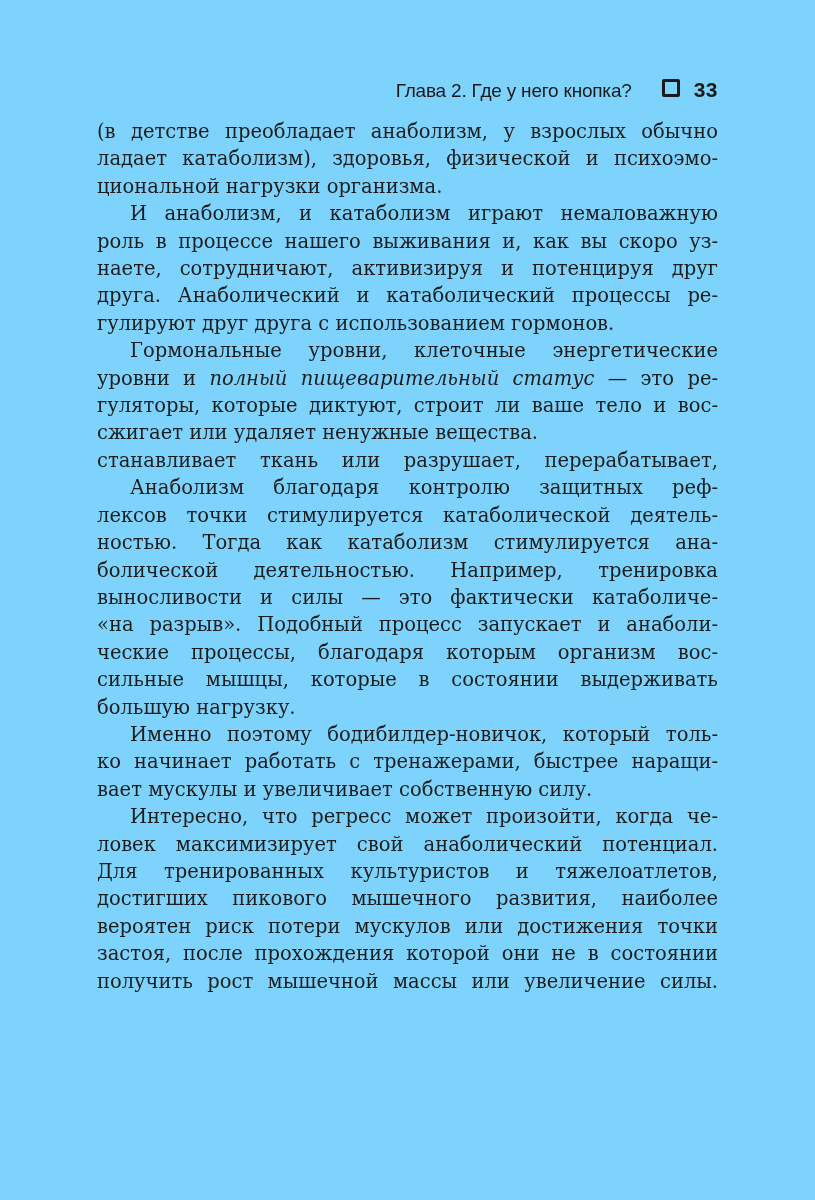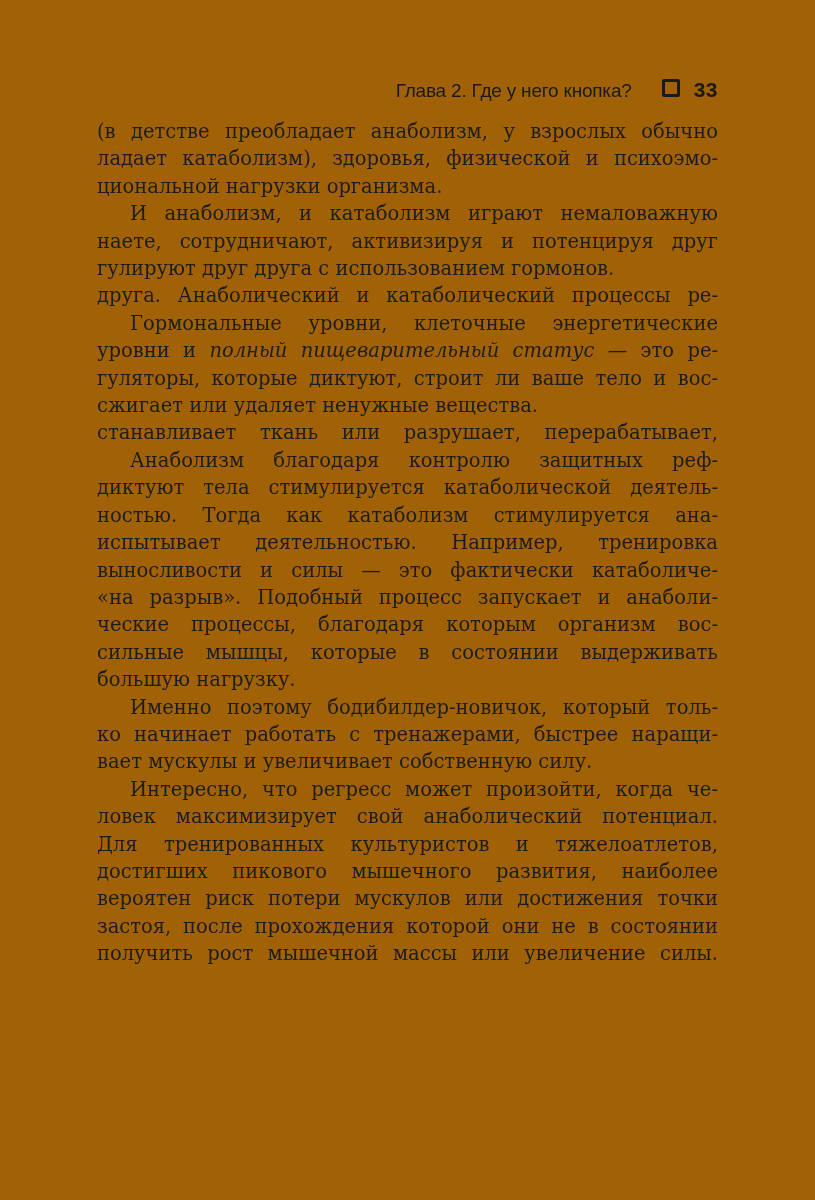--- a/index.html
+++ b/index.html
@@ -5,21 +5,21 @@
   html, body {
     margin: 0;
     padding: 0;
     background: #e8e8e8;
   }
   .page {
     position: relative;
     width: 815px;
     height: 1200px;
     margin: 0 auto;
-    background: #a16207;
+    background: #7dd3fc;
     overflow: hidden;
   }
   
   .header {
     position: absolute;
     top: 78px;
     left: 97px;
     width: 621px;
     display: flex;
     justify-content: flex-end;
@@ -83,36 +83,37 @@
   </div>
 
   <div class="body-text">
       <div class="para">
         <div class="line"><span>(в детстве преобладает анаболизм, у взрослых обычно</span></div>
         <div class="line"><span>ладает катаболизм), здоровья, физической и психоэмо-</span></div>
         <div class="line last"><span>циональной нагрузки организма.</span></div>
       </div>
       <div class="para indent">
         <div class="line"><span>И анаболизм, и катаболизм играют немаловажную</span></div>
+        <div class="line"><span>роль в процессе нашего выживания и, как вы скоро уз-</span></div>
         <div class="line"><span>наете, сотрудничают, активизируя и потенцируя друг</span></div>
+        <div class="line"><span>друга. Анаболический и катаболический процессы ре-</span></div>
         <div class="line last"><span>гулируют друг друга с использованием гормонов.</span></div>
-        <div class="line"><span>друга. Анаболический и катаболический процессы ре-</span></div>
       </div>
       <div class="para indent">
         <div class="line"><span>Гормональные уровни, клеточные энергетические</span></div>
         <div class="line"><span>уровни и </span><span class="italic">полный пищеварительный статус</span><span> — это ре-</span></div>
         <div class="line"><span>гуляторы, которые диктуют, строит ли ваше тело и вос-</span></div>
         <div class="line last"><span>сжигает или удаляет ненужные вещества.</span></div>
         <div class="line"><span>станавливает ткань или разрушает, перерабатывает,</span></div>
       </div>
       <div class="para indent">
         <div class="line"><span>Анаболизм благодаря контролю защитных реф-</span></div>
-        <div class="line"><span>диктуют тела стимулируется катаболической деятель-</span></div>
+        <div class="line"><span>лексов точки стимулируется катаболической деятель-</span></div>
         <div class="line"><span>ностью. Тогда как катаболизм стимулируется ана-</span></div>
-        <div class="line"><span>испытывает деятельностью. Например, тренировка</span></div>
+        <div class="line"><span>болической деятельностью. Например, тренировка</span></div>
         <div class="line"><span>выносливости и силы — это фактически катаболиче-</span></div>
         <div class="line"><span>«на разрыв». Подобный процесс запускает и анаболи-</span></div>
         <div class="line"><span>ческие процессы, благодаря которым организм вос-</span></div>
         <div class="line"><span>сильные мышцы, которые в состоянии выдерживать</span></div>
         <div class="line last"><span>большую нагрузку.</span></div>
       </div>
       <div class="para indent">
         <div class="line"><span>Именно поэтому бодибилдер-новичок, который толь-</span></div>
         <div class="line"><span>ко начинает работать с тренажерами, быстрее наращи-</span></div>
         <div class="line last"><span>вает мускулы и увеличивает собственную силу.</span></div>

